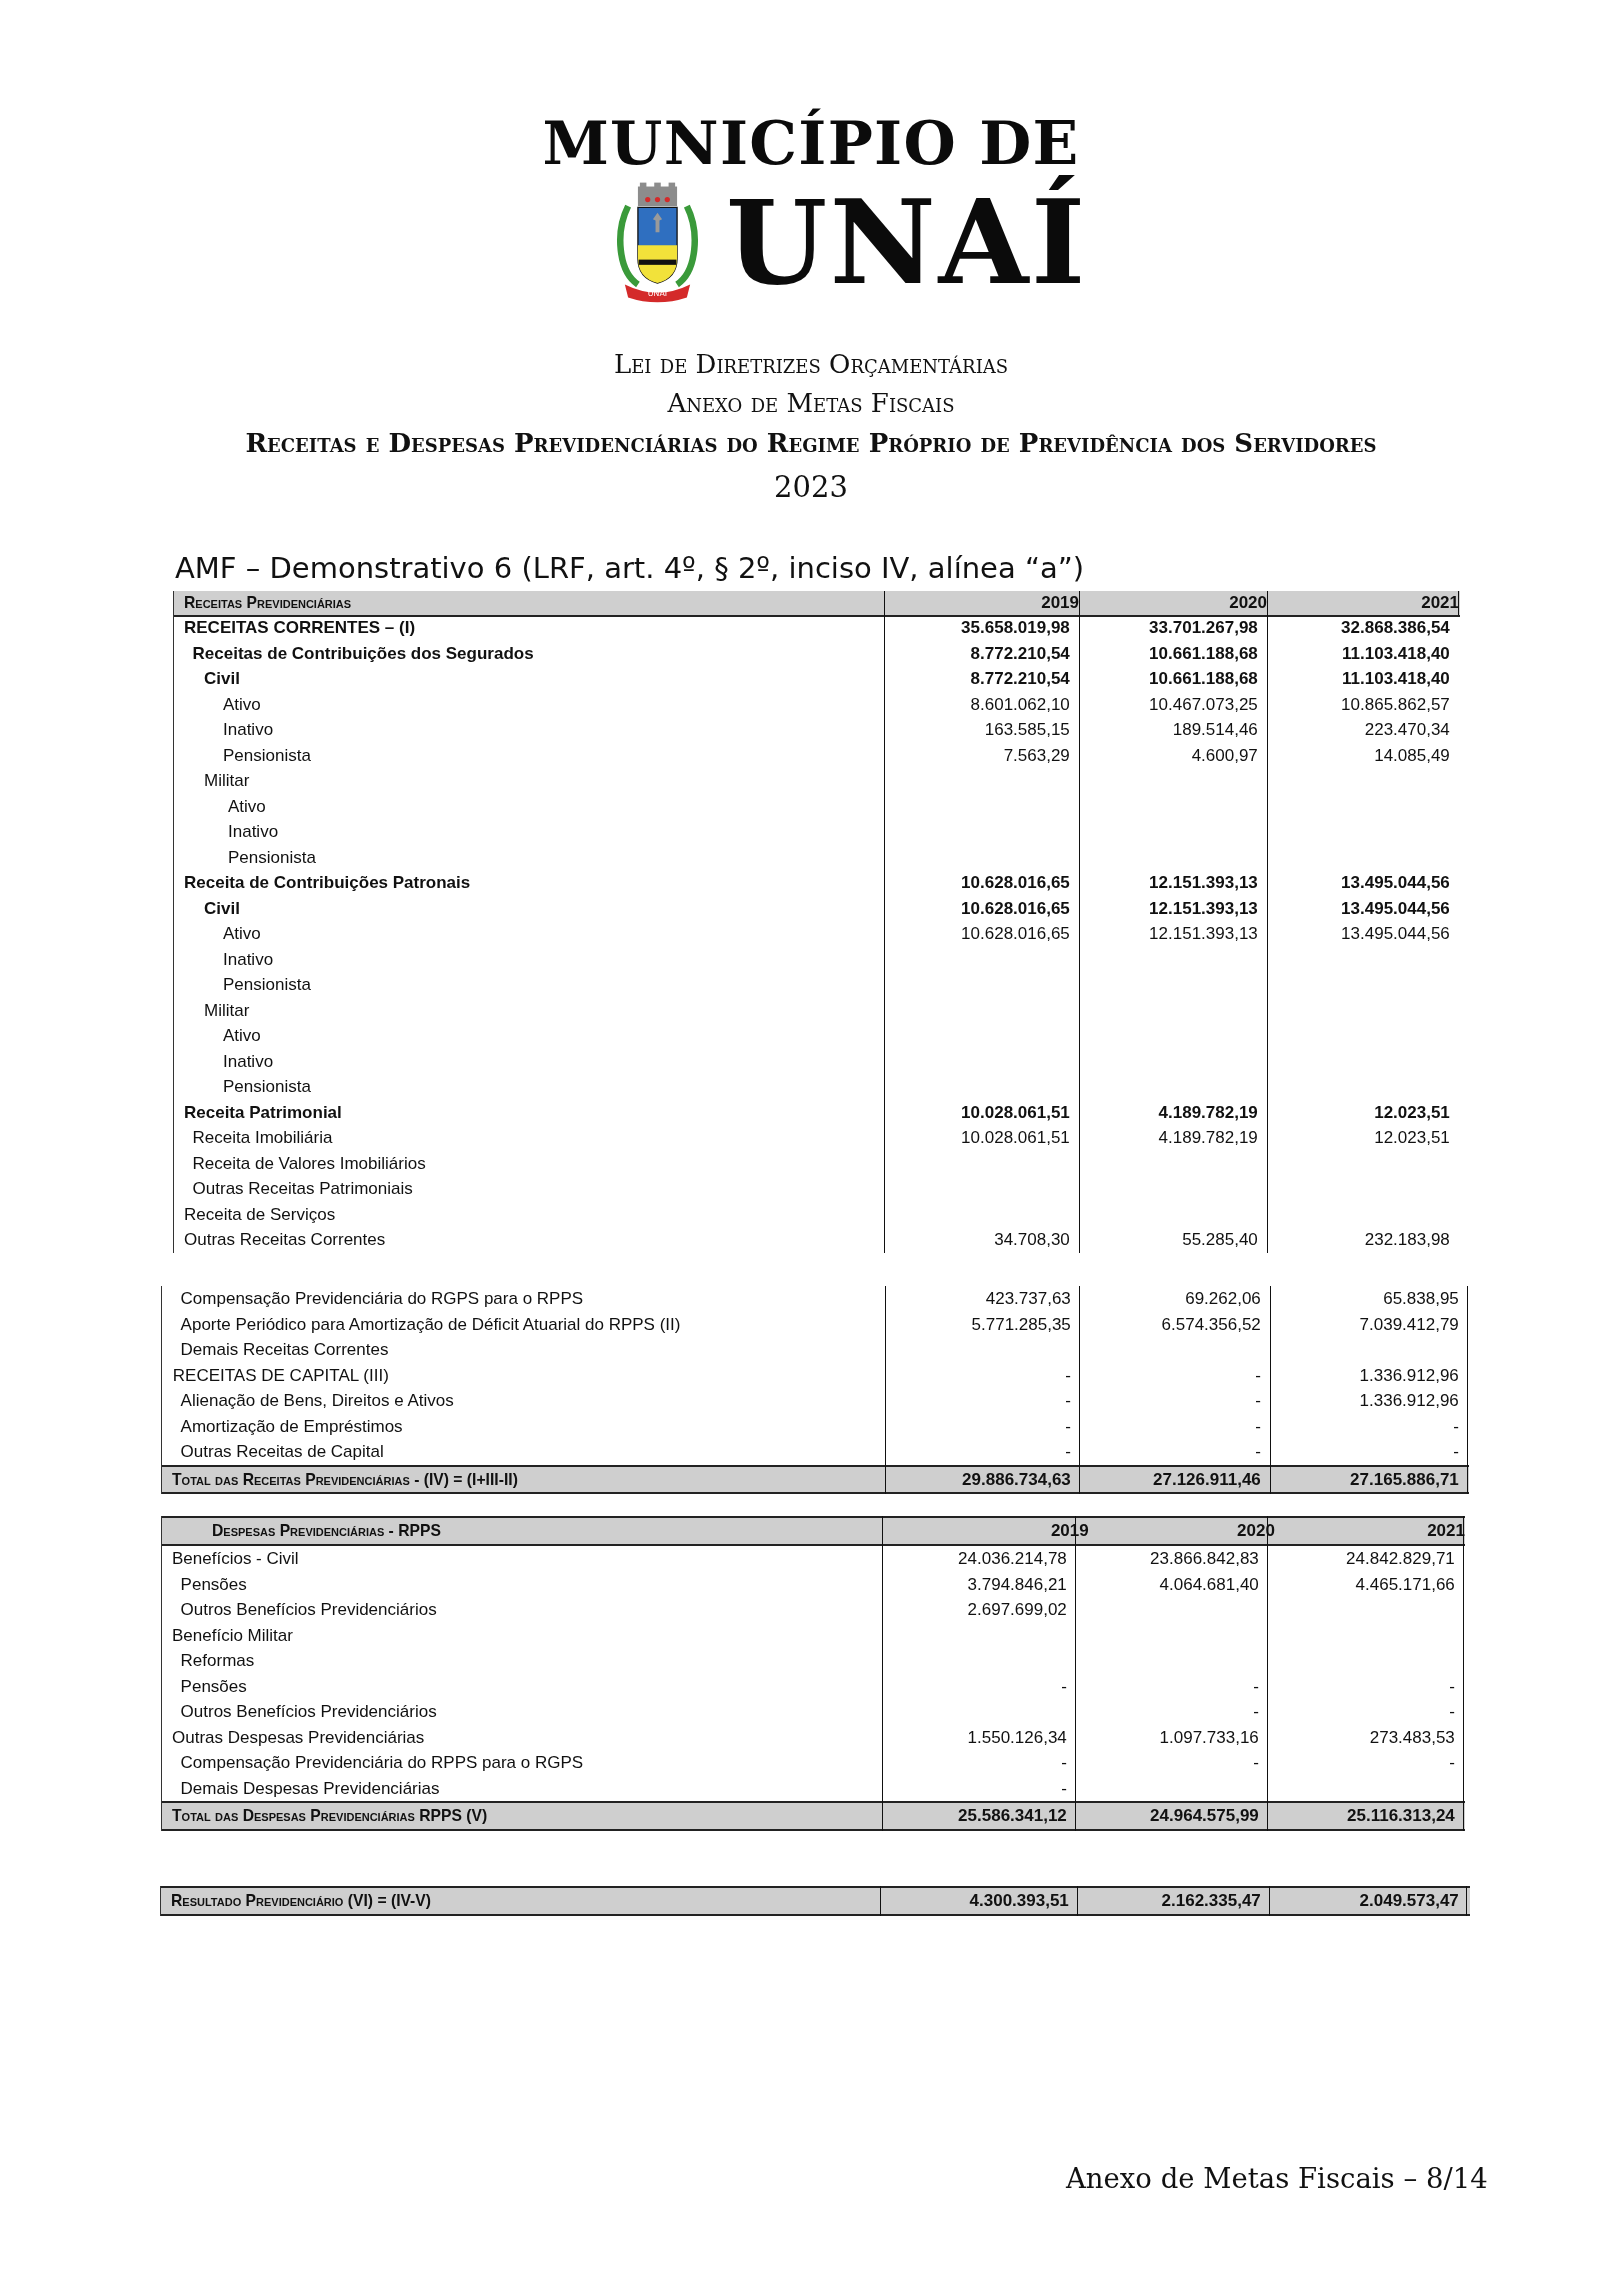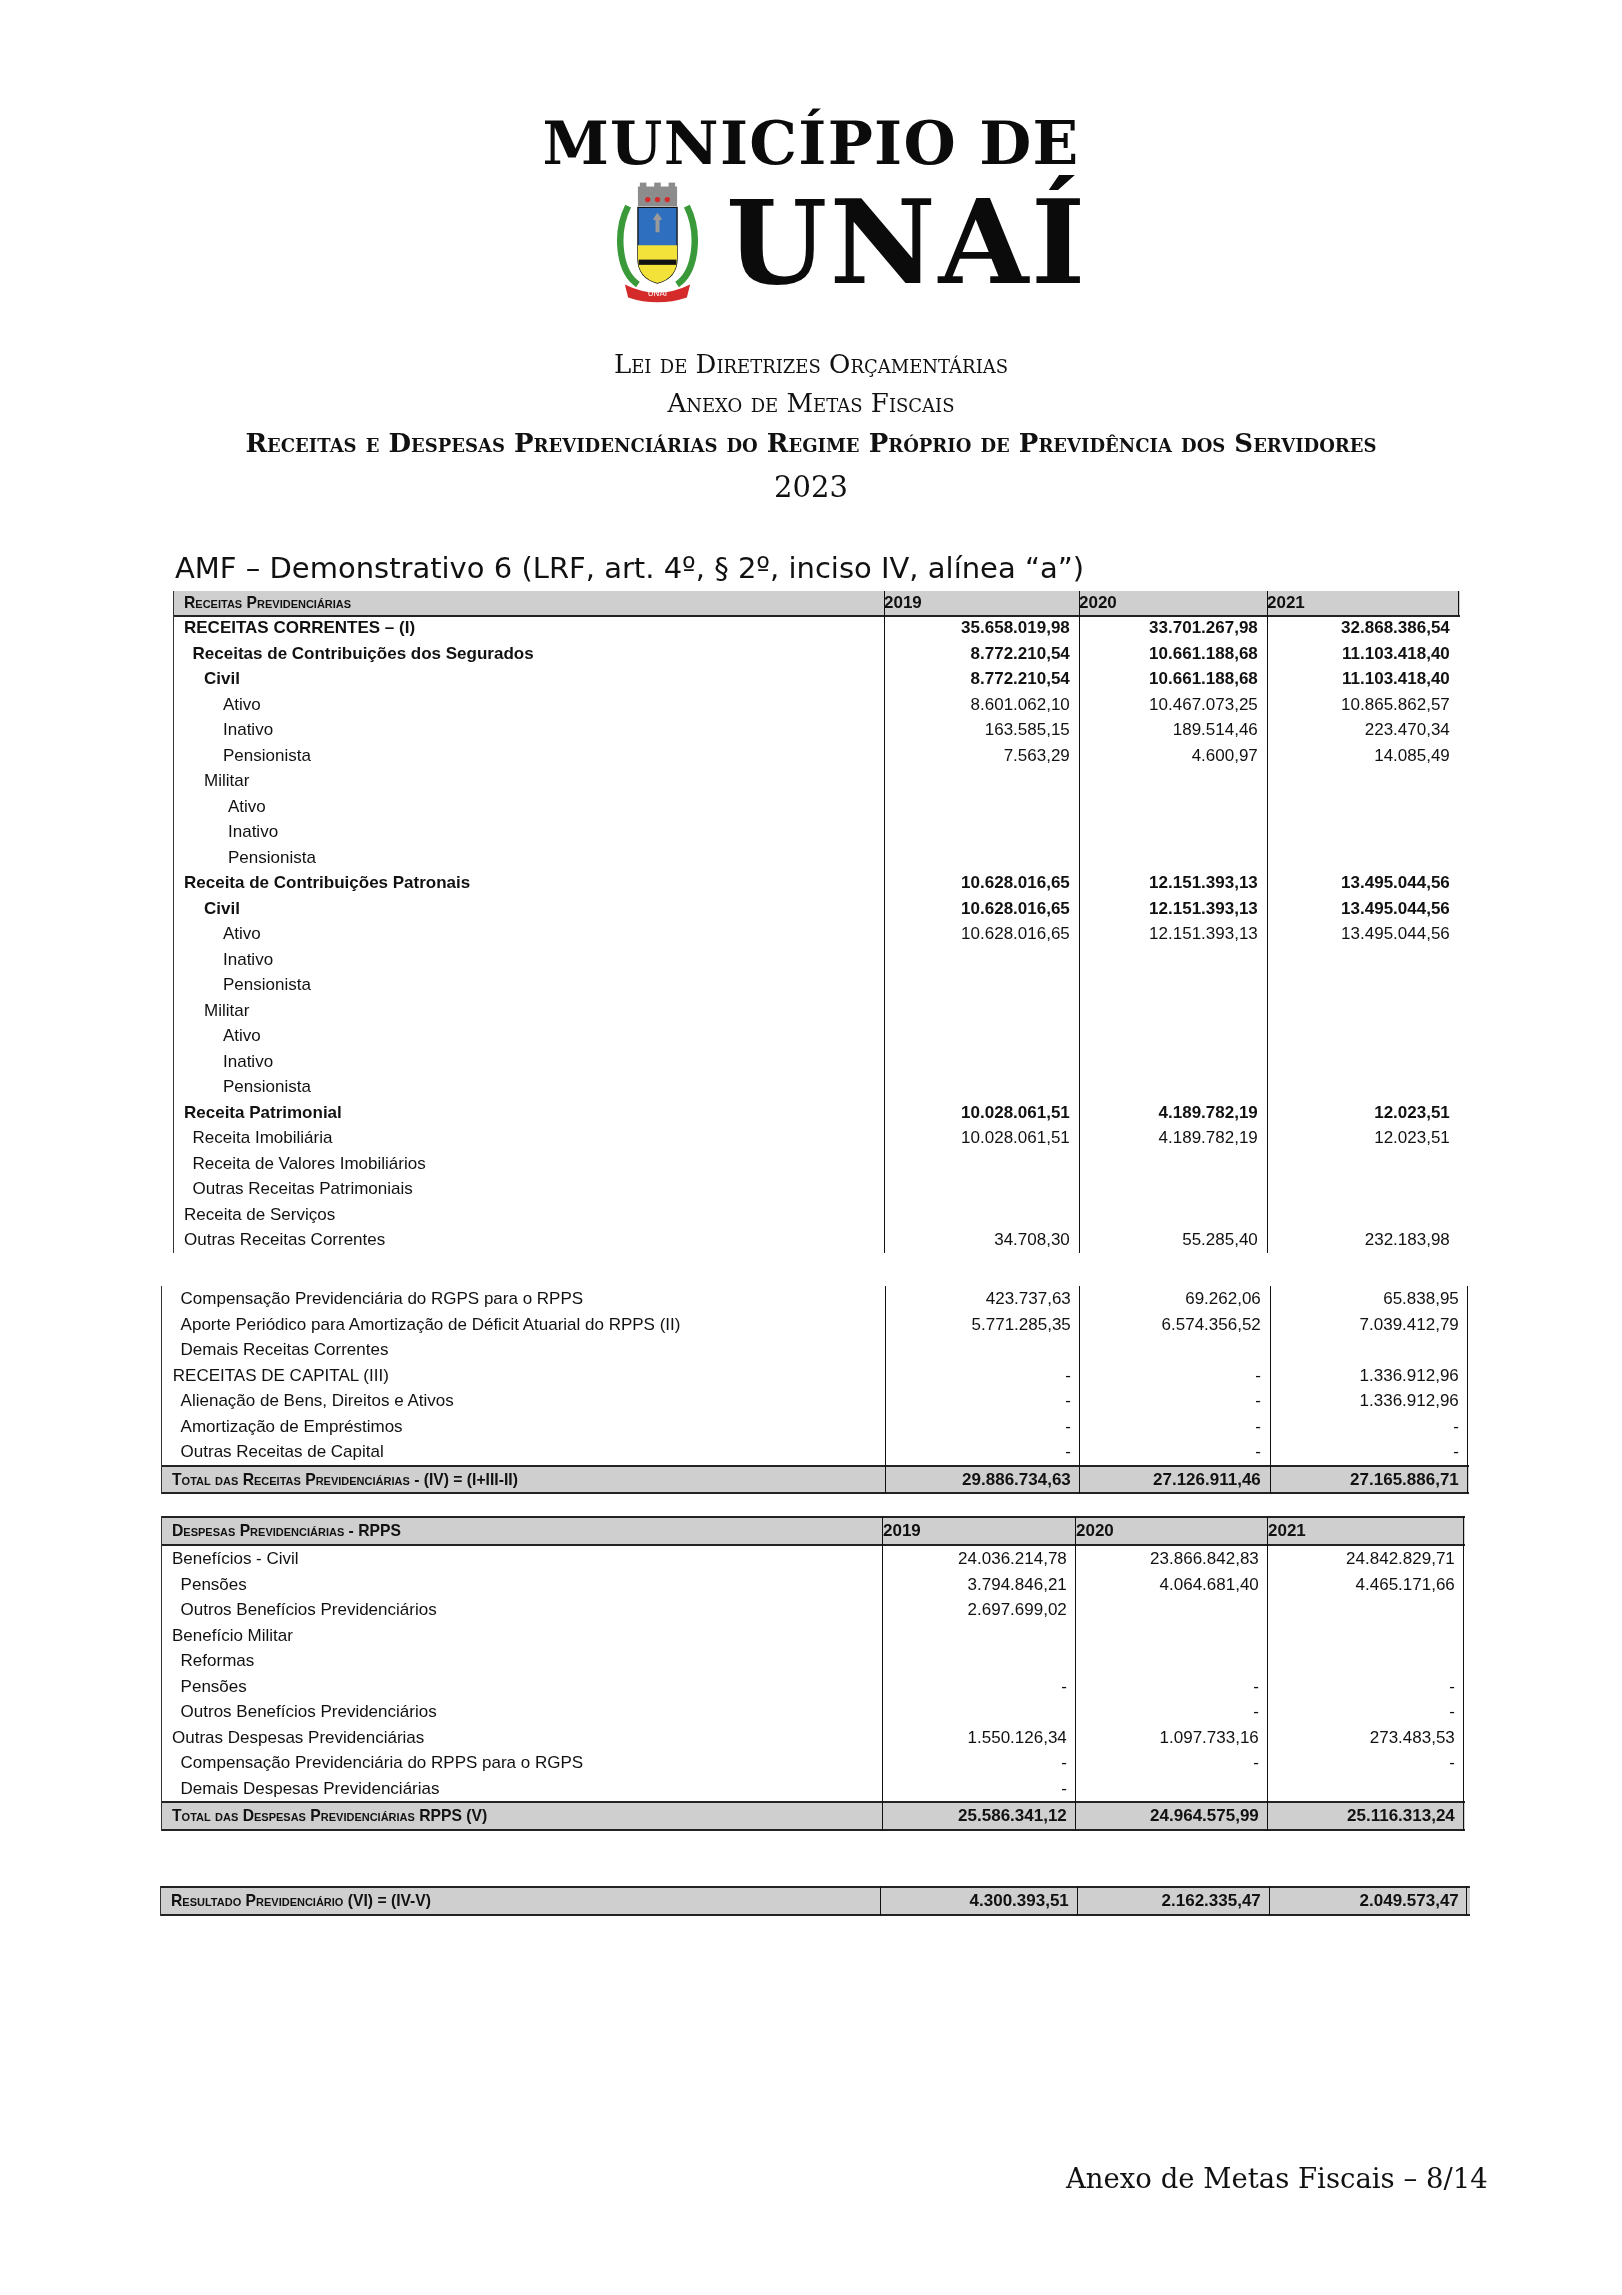--- a/index.html
+++ b/index.html
@@ -16,21 +16,21 @@
   .hdr.l4 { top: 470px; font-size: 29px; }
   .amf-title { position: absolute; left: 175px; top: 551px; font-family: "DejaVu Sans", sans-serif; font-size: 29px; color: #111; white-space: nowrap; }
 
   .tbl { position: absolute; font-family: "Liberation Sans", sans-serif; font-size: 17px; color: #111; }
   .tbl .row { position: relative; height: 25.5px; display: flex; }
   .tbl .lab { box-sizing: border-box; padding-left: 11px; line-height: 25.5px; white-space: nowrap; overflow: hidden; }
   .tbl .val { box-sizing: border-box; text-align: right; padding-right: 9.2px; line-height: 25.5px; white-space: nowrap; }
   .tbl .b { font-weight: bold; }
   .gray { background: #cfcfcf; }
   .headrow .lab { font-variant: small-caps; font-weight: bold; font-size: 15.7px; }
-  .headrow .val { text-align: left; padding-right: 0; font-weight: bold; }
+  .headrow .val { text-align: right; padding-right: 0; font-weight: bold; }
   .vlines { position: absolute; top: 0; bottom: 0; width: 1.3px; background: #111; }
   .hline { position: absolute; left: 0; right: 0; height: 2px; background: #222; }
   .frame-left { position: absolute; top: 0; bottom: 0; left: 0; width: 1.3px; background: #333; }
   .ind1 { padding-left: 19.6px !important; }
   .ind2 { padding-left: 31px !important; }
   .ind3 { padding-left: 50px !important; }
   .ind4 { padding-left: 55px !important; }
   .footer { position: absolute; top: 2162px; left: 1066px; font-family: "DejaVu Serif", serif; font-size: 27.5px; color: #111; white-space: nowrap; }
 </style>
 </head>
@@ -288,21 +288,21 @@
   </div>
   <div class="frame-left"></div>
   <div class="vlines" style="left:724px"></div>
   <div class="vlines" style="left:918px"></div>
   <div class="vlines" style="left:1109px"></div>
   <div class="vlines" style="left:1306px"></div>
 </div>
 
 <div class="tbl" id="t3" style="left:161px; top:1516px; width:1304px;">
   <div class="row gray headrow" style="height:26px; border-top:2px solid #222; border-bottom:2px solid #222;">
-    <div class="lab" style="width:722px;">Despesas Previdenciárias - RPPS</div>
+    <div class="lab" style="width:722px;margin-left:40px;">Despesas Previdenciárias - RPPS</div>
     <div class="val" style="width:193px;">2019</div>
     <div class="val" style="width:192px;">2020</div>
     <div class="val" style="width:196px;">2021</div>
   </div>
   <div id="t3body">
       <div class="row" style="height: 25.5px;">
         <div class="lab " style="width: 722px;">Benefícios - Civil</div>
         <div class="val" style="width: 193px;">24.036.214,78</div>
         <div class="val" style="width: 192px;">23.866.842,83</div>
         <div class="val" style="width: 196px;">24.842.829,71</div>

